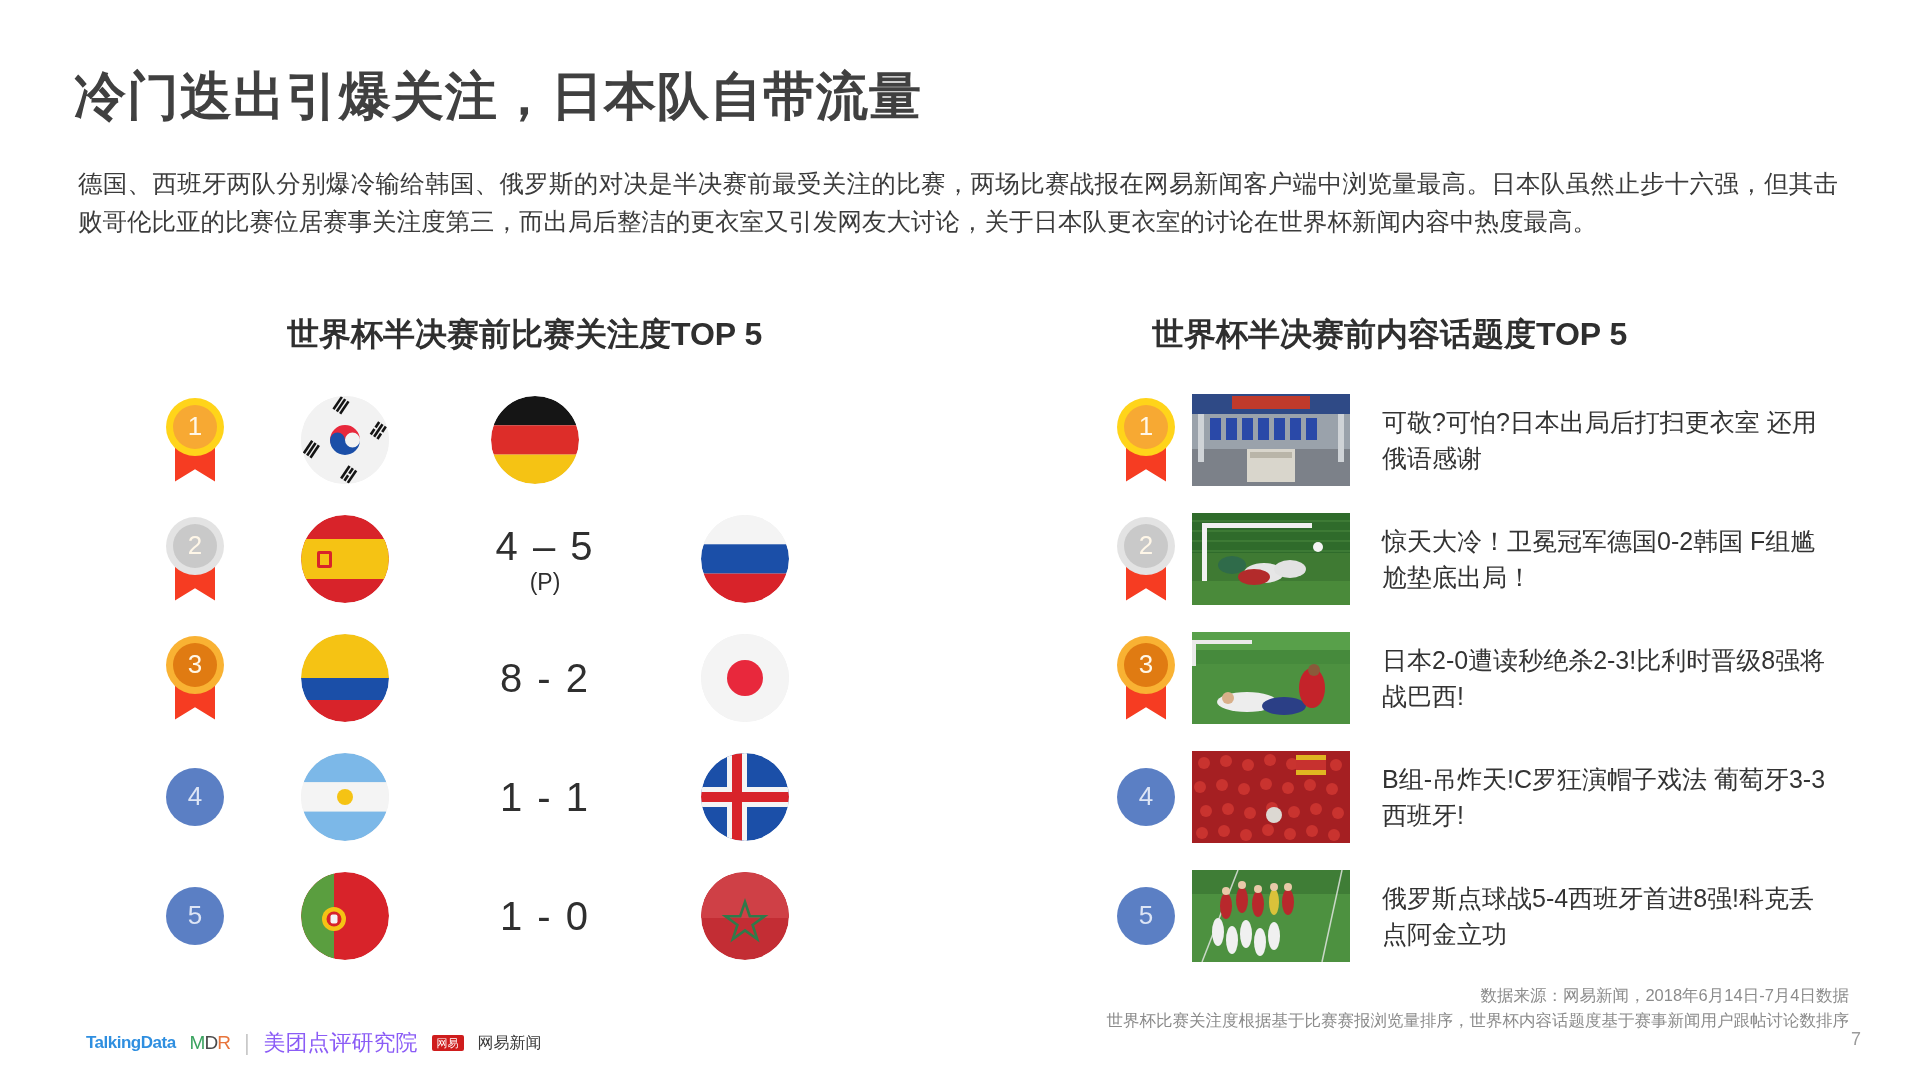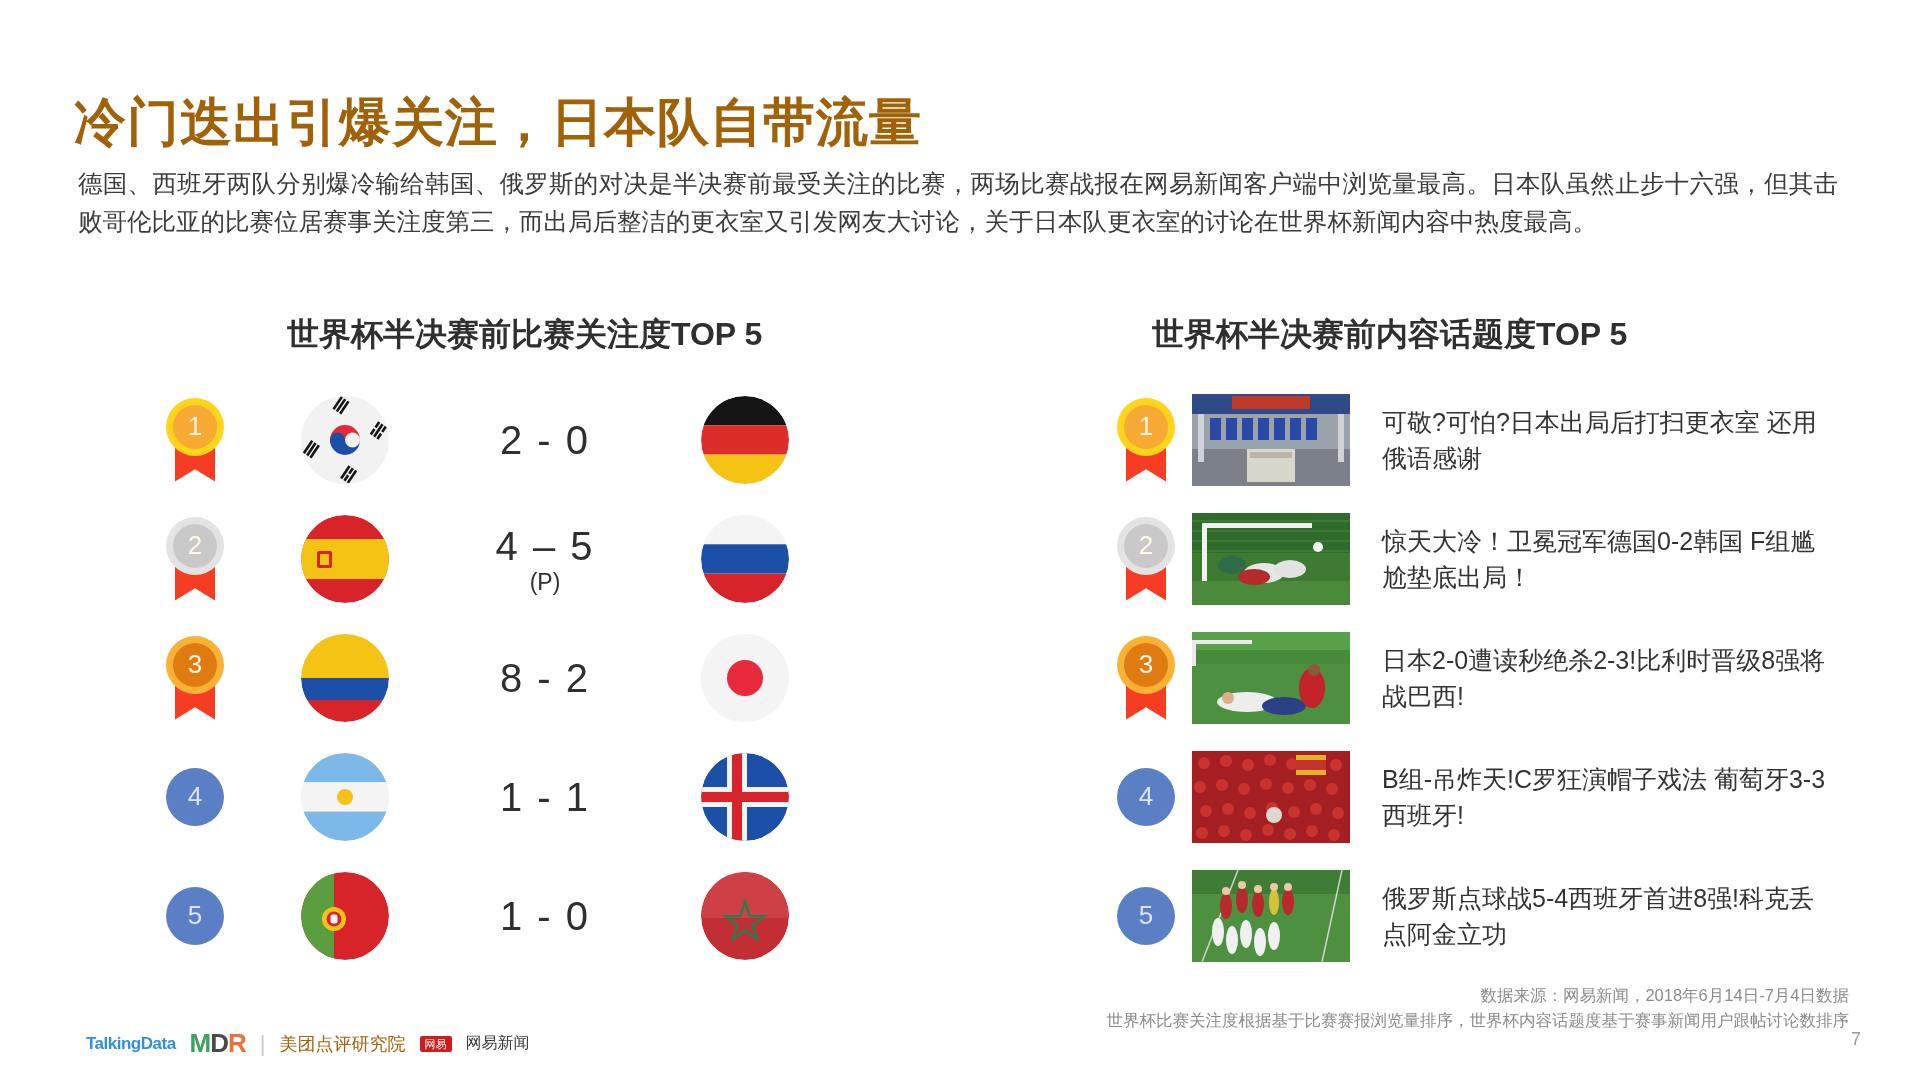--- a/index.html
+++ b/index.html
@@ -6,22 +6,22 @@
   body{
     width:1921px;height:1080px;background:#ffffff;
     font-family:"Liberation Sans","DejaVu Sans",sans-serif;
     overflow:hidden;position:relative;
   }
   .slide{position:absolute;inset:0;}
 
   
   .title{
     position:absolute;left:74px;top:62px;
-    font-size:52px;font-weight:bold;color:#a16207;
-    letter-spacing:1px;white-space:nowrap;margin-top:26px;
+    font-size:52px;font-weight:bold;color:#404040;
+    letter-spacing:1px;white-space:nowrap;
   }
   .intro{
     position:absolute;left:78px;top:165px;width:1760px;
     font-size:24.5px;line-height:38px;color:#3b3b3b;
     text-align:justify;
   }
 
   
   .panel-title{
     position:absolute;font-size:32px;font-weight:bold;color:#2f2f2f;
@@ -94,24 +94,24 @@
     position:absolute;right:72px;top:983px;text-align:right;
     font-size:16.5px;line-height:25px;color:#8b8b8b;
   }
   .pageno{
     position:absolute;right:60px;top:1029px;font-size:18px;color:#9a9a9a;
   }
   .logos{
     position:absolute;left:86px;top:1028px;display:flex;align-items:center;gap:14px;
   }
   .logo-td{font-size:17px;font-weight:bold;color:#2f8fe0;letter-spacing:-0.5px;}
-  .logo-mdr{font-size:26px;font-weight:bold;letter-spacing:-1px;}
+  .logo-mdr{font-size:19px;font-weight:normal;letter-spacing:-1px;}
   .logo-mdr .m{color:#3aa35f;} .logo-mdr .d{color:#4a4a4a;} .logo-mdr .r{color:#e8743b;}
   .logo-div{color:#c9c9c9;font-size:22px;}
-  .logo-mtdp{font-size:18px;color:#a16207;}
+  .logo-mtdp{font-size:22px;color:#8b5cf6;}
   .logo-box{background:#cf1d1d;color:#fff;font-size:11px;padding:3px 5px;line-height:10px;text-align:center;border-radius:2px;}
   .logo-163{font-size:16px;color:#3b3b3b;}
 </style>
 </head>
 <body>
 
 <div class="slide">
 
   <div class="title">冷门迭出引爆关注，日本队自带流量</div>
   <div class="intro">德国、西班牙两队分别爆冷输给韩国、俄罗斯的对决是半决赛前最受关注的比赛，两场比赛战报在网易新闻客户端中浏览量最高。日本队虽然止步十六强，但其击败哥伦比亚的比赛位居赛事关注度第三，而出局后整洁的更衣室又引发网友大讨论，关于日本队更衣室的讨论在世界杯新闻内容中热度最高。</div>
@@ -148,24 +148,20 @@
                 <rect x="18.5" y="65" width="6.5" height="2.6"></rect>
                 <rect x="10" y="69" width="15" height="2.6"></rect>
               <rect x="63" y="61" width="6.5" height="2.6"></rect>
                 <rect x="71.5" y="61" width="6.5" height="2.6"></rect>
                 <rect x="63" y="65" width="15" height="2.6"></rect>
                 <rect x="63" y="69" width="6.5" height="2.6"></rect>
                 <rect x="71.5" y="69" width="6.5" height="2.6"></rect>
             </g>
           </svg>
         </div>
-      </div>
-      <div class="score-cell">
-        <div class="score-main">2 - 0</div>
-        <div class="score-sub"></div>
       </div>
       <div class="flag-cell">
         <div class="flag">
           <svg viewBox="0 0 88 88" width="88" height="88">
             <clipPath id="cg1">
                 <circle cx="44" cy="44" r="44"></circle>
               </clipPath>
             <g clip-path="url(#cg1)">
               <rect width="88" height="29.3" y="0" fill="#151515"></rect>
               <rect width="88" height="29.3" y="29.3" fill="#dd2d29"></rect>

